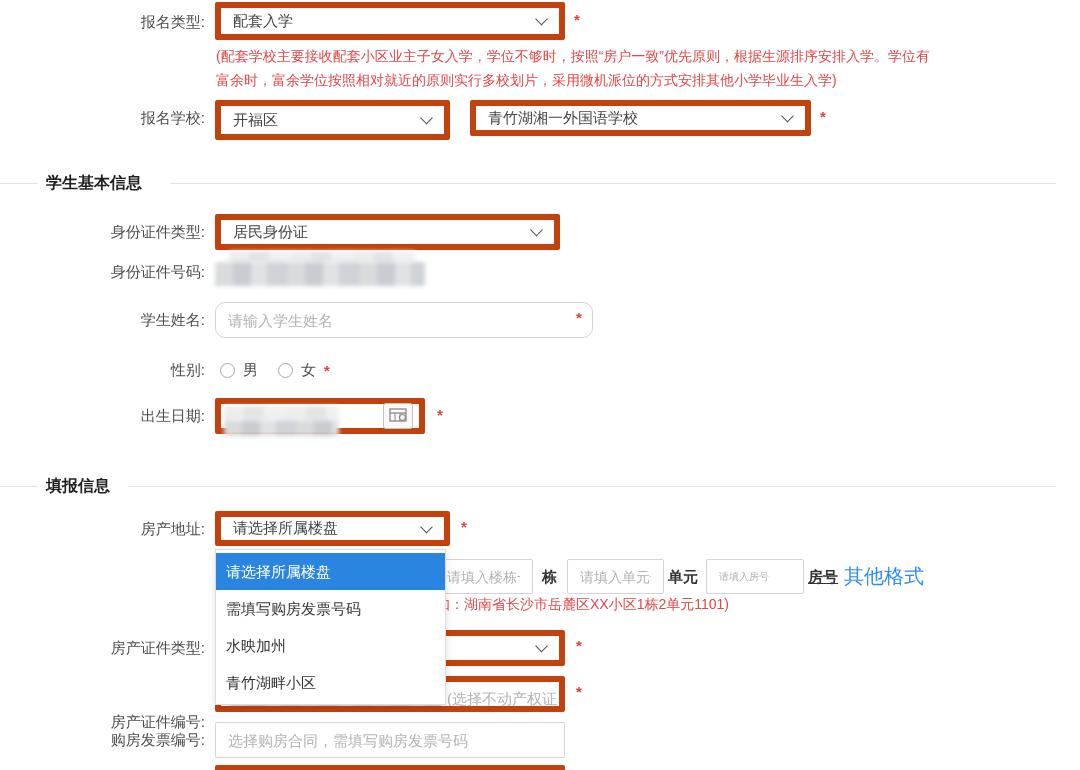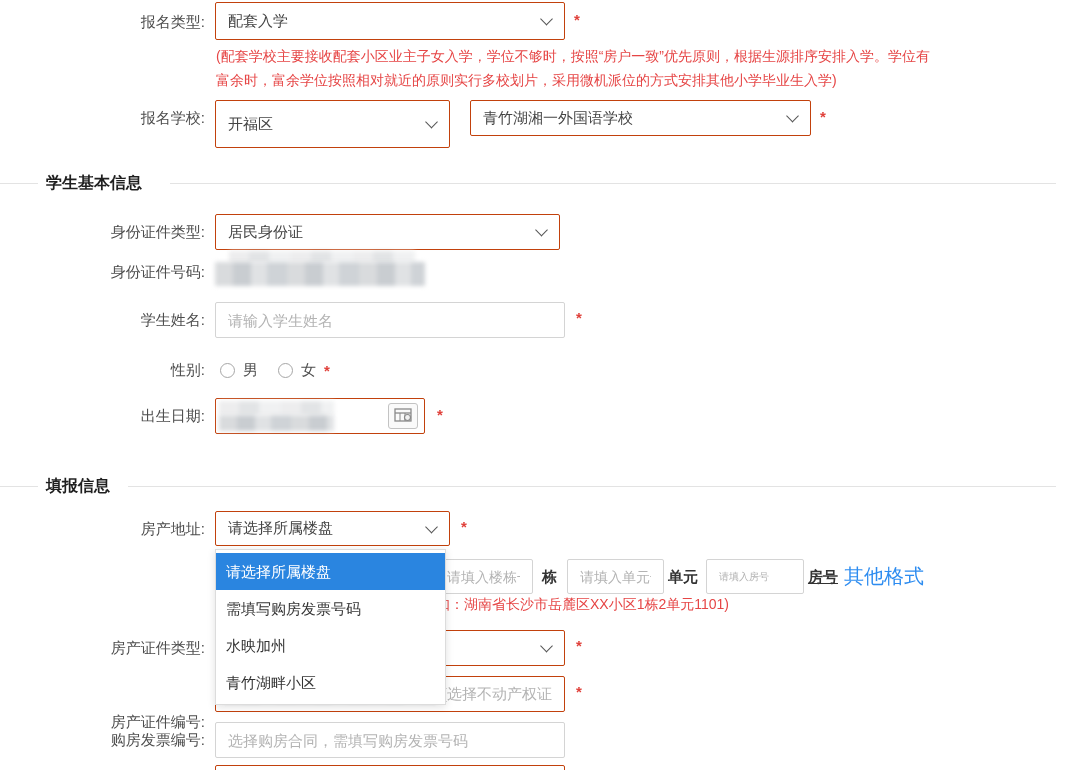--- a/index.html
+++ b/index.html
@@ -6,21 +6,21 @@
   #page {
     position:relative; width:1080px; height:770px; background:#fff;
     font-family:"Liberation Sans","DejaVu Sans",sans-serif; overflow:hidden;
   }
   .lbl {
     position:absolute; left:0; width:205px; text-align:right;
     font-size:15px; color:#4d4d4d; white-space:nowrap;
   }
   .fld {
     position:absolute; box-sizing:border-box; background:#fff;
-    border:1px solid #c2410c; border-radius:2px;
+    border:6px solid #c2410c; border-radius:2px;
   }
   .sel { display:flex; align-items:center; padding:0 30px 0 12px; font-size:15px; color:#444; cursor:pointer; }
   .chev {
     position:absolute; right:13px; top:50%; width:8px; height:8px;
     border-right:1.7px solid #555; border-bottom:1.7px solid #555;
     transform:translateY(-72%) rotate(45deg);
   }
   .inp {
     position:absolute; box-sizing:border-box; border:1px solid #d4d4d4; border-radius:2px;
     padding:0 12px; font-size:15px; color:#333; background:#fff; outline:none;
@@ -60,21 +60,21 @@
   <div class="fld sel" style="left:215px; top:2px; width:350px; height:38px;">
     <span>配套入学</span>
     <span class="chev"></span>
   </div>
   <span class="req" style="left:574px; top:11px;">*</span>
 
   <div class="hint" style="left:216px; top:44px;">(配套学校主要接收配套小区业主子女入学，学位不够时，按照“房户一致”优先原则，根据生源排序安排入学。学位有</div>
   <div class="hint" style="left:216px; top:68px;">富余时，富余学位按照相对就近的原则实行多校划片，采用微机派位的方式安排其他小学毕业生入学)</div>
 
   <div class="lbl" style="top:100px; line-height:36px;">报名学校:</div>
-  <div class="fld sel" style="left:215px; top:100px; width:235px; height:48px;">
+  <div class="fld sel" style="left:215px; top:100px; width:235px; height:40px;">
     <span>开福区</span>
     <span class="chev"></span>
   </div>
   <div class="fld sel" style="left:470px; top:100px; width:341px; height:36px;">
     <span>青竹湖湘一外国语学校</span>
     <span class="chev"></span>
   </div>
   <span class="req" style="left:820px; top:108px;">*</span>
 
   <div class="sec-line" style="left:0; top:183px; width:38px;"></div>
@@ -85,21 +85,21 @@
   <div class="fld sel" style="left:215px; top:214px; width:345px; height:36px;">
     <span>居民身份证</span>
     <span class="chev"></span>
   </div>
 
   <div class="lbl" style="top:254px; line-height:36px;">身份证件号码:</div>
   <div class="mask-strip m-light" style="left:229px; top:251px; width:186px; height:12px;"></div>
   <div class="mask-strip m-dark" style="left:215px; top:262px; width:210px; height:24px;"></div>
 
   <div class="lbl" style="top:302px; line-height:36px;">学生姓名:</div>
-  <input class="inp" style="left: 215px; top: 302px; width: 350px; height: 36px;" placeholder="请输入学生姓名">
+  <input class="inp" style="left: 215px; top: 302px; width: 378px; height: 36px; border-radius: 10px;" placeholder="请输入学生姓名">
   <span class="req" style="left:576px; top:309px;">*</span>
 
   <div class="lbl" style="top:352px; line-height:36px;">性别:</div>
   <div class="radio-group" style="left:220px; top:352px; height:36px;">
     <span class="radio"></span>
     <span style="margin:0 20px 0 8px;">男</span>
     <span class="radio"></span>
     <span style="margin:0 8px 0 8px;">女</span>
     <span style="color:#e0403a; font-weight:bold;">*</span>
   </div>

